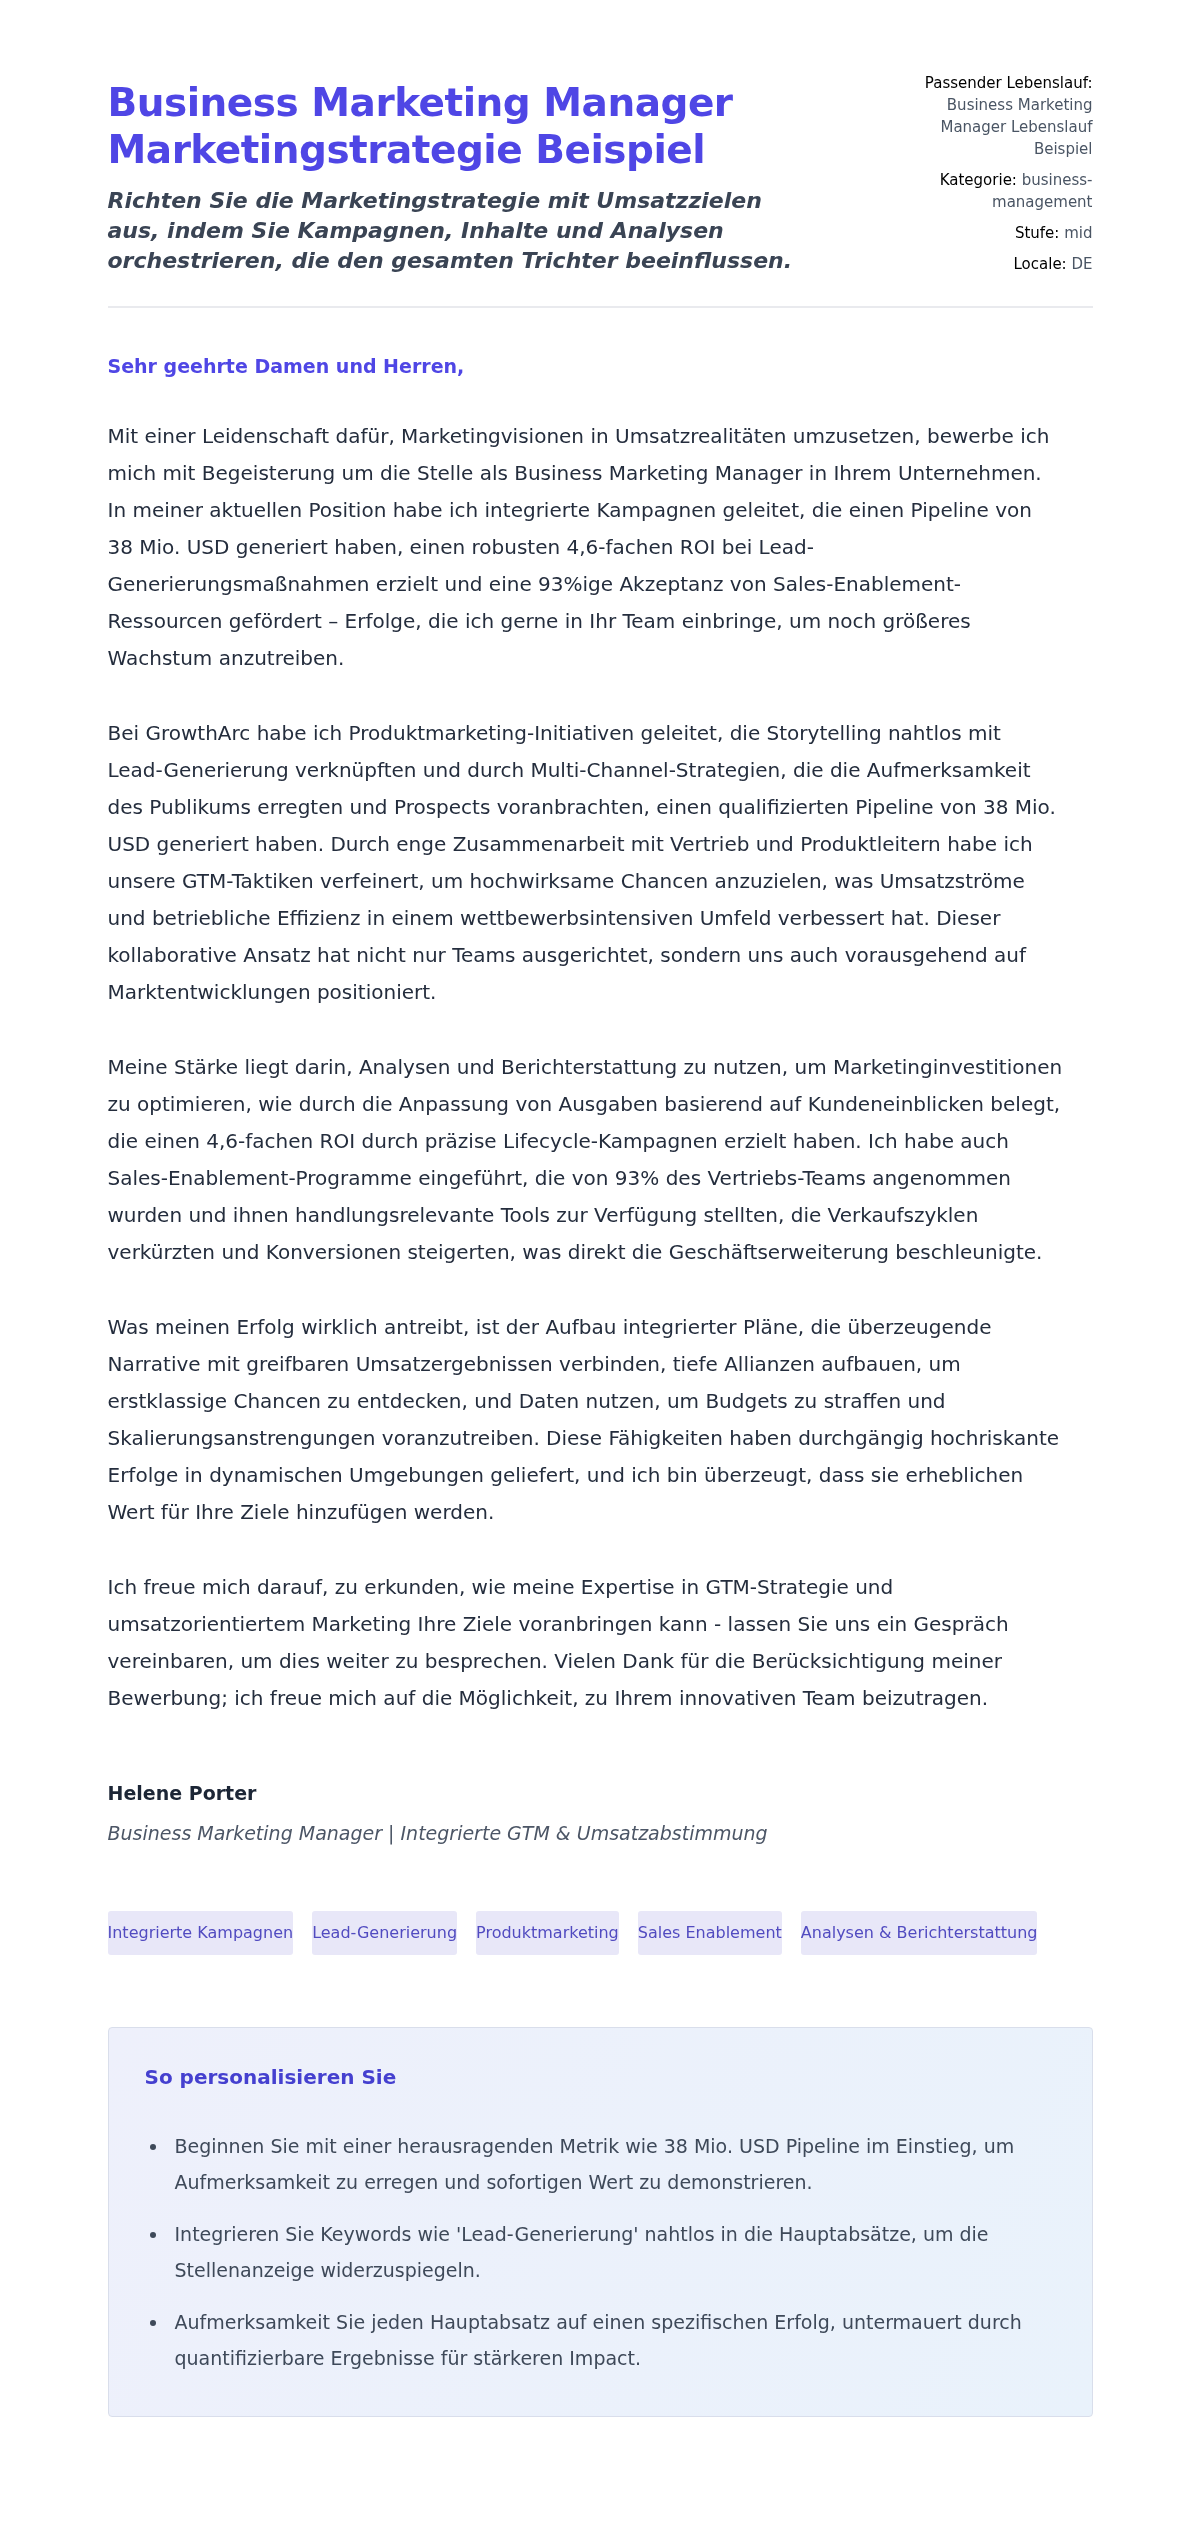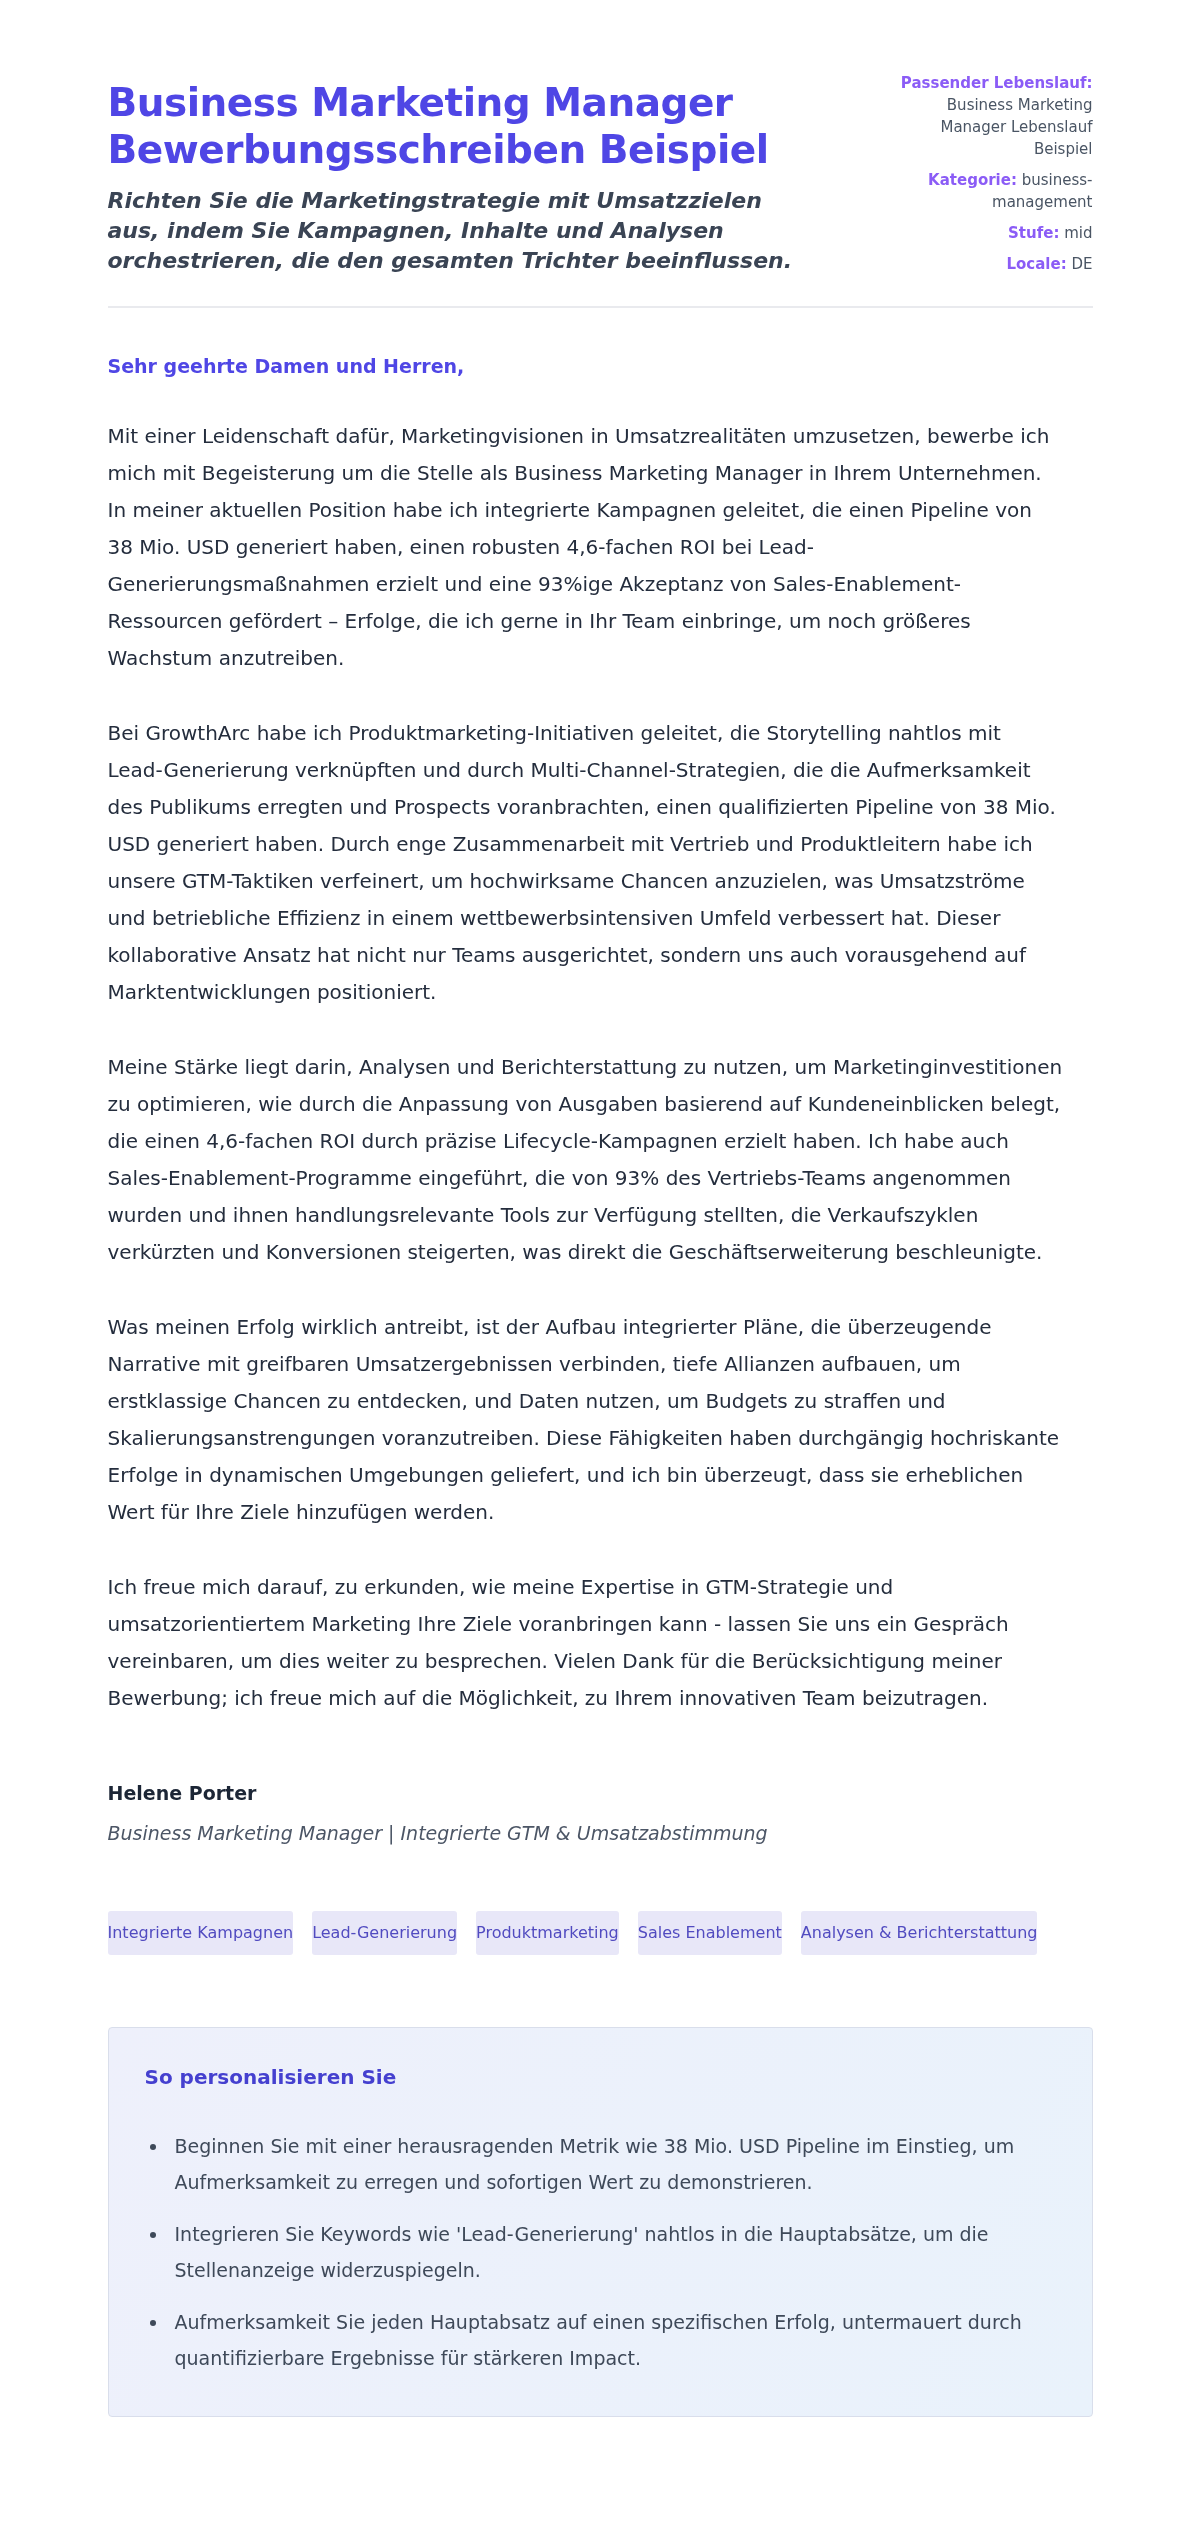--- a/index.html
+++ b/index.html
@@ -43,21 +43,21 @@
   }
   .meta {
     width: 200px;
     flex: 0 0 200px;
     text-align: right;
     font-size: 15px;
     line-height: 22px;
     padding-top: 2px;
   }
   .meta-row { margin-bottom: 9px; color: #4a5564; }
-  .meta-row strong { color: #8b5cf6; font-weight: bold; }
+  .meta-row strong { color: #000000; font-weight: normal; }
 
   
   hr.divider {
     border: none;
     border-top: 2px solid #e9eaee;
     margin-top: 22px;
   }
 
   
   .letter { max-width: 955px; }
@@ -138,21 +138,21 @@
 </style>
 </head>
 <body>
 
 <div class="page">
 
   <header class="header">
     <div class="header-left">
       <h1 class="title">
         <span>Business Marketing Manager</span>
-        <span>Bewerbungsschreiben Beispiel</span>
+        <span>Marketingstrategie Beispiel</span>
       </h1>
       <p class="subtitle">Richten Sie die Marketingstrategie mit Umsatzzielen aus, indem Sie Kampagnen, Inhalte und Analysen orchestrieren, die den gesamten Trichter beeinflussen.</p>
     </div>
 
     <aside class="meta">
       <div class="meta-row">
         <strong>Passender Lebenslauf:</strong>
         <span>Business Marketing Manager Lebenslauf Beispiel</span>
       </div>
       <div class="meta-row">

